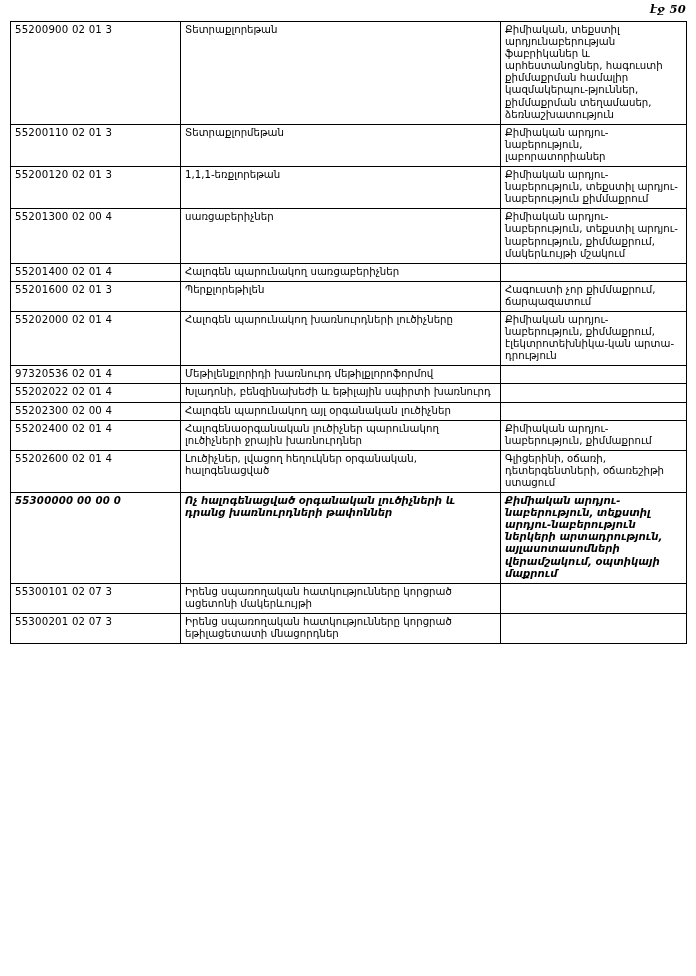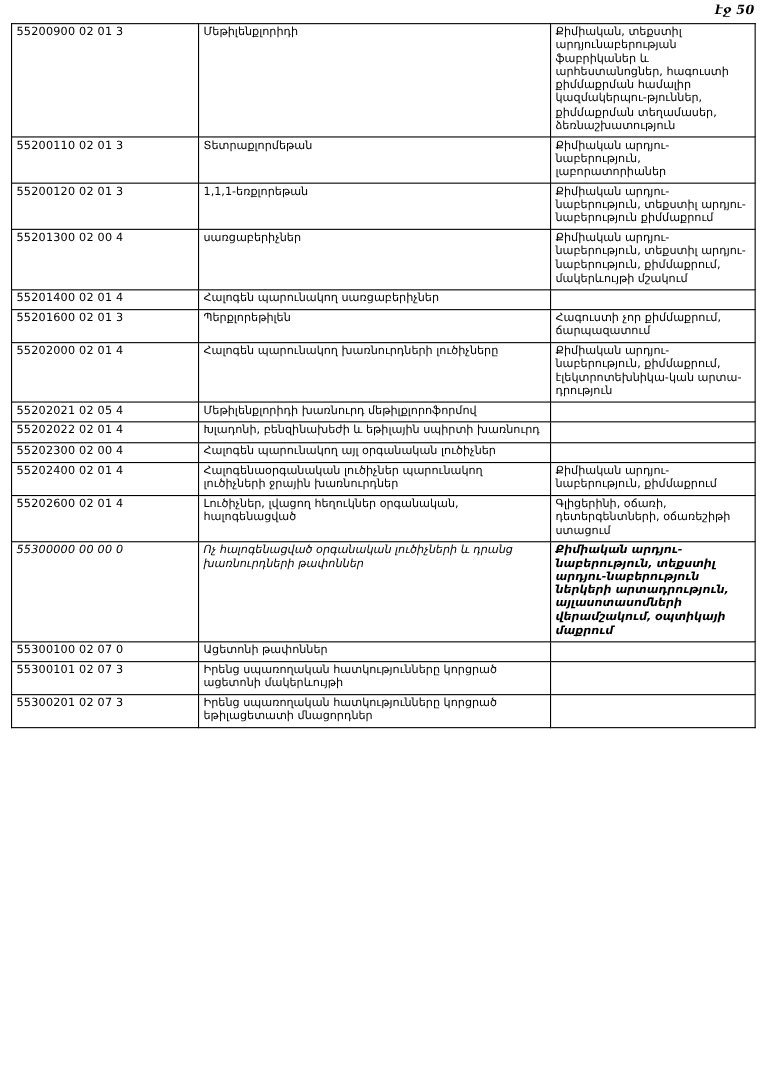--- a/index.html
+++ b/index.html
@@ -54,21 +54,21 @@
   col.c-name { width: 320px; }
   col.c-note { width: 186px; }
 
   td.code {
     letter-spacing: 0.2px;
     white-space: nowrap;
     font-size: 10.3px;
   }
   tr.italic td {
     font-style: italic;
-    font-weight: normal;
+    font-weight: bold;
   }
   tr.italic td.note {
     font-weight: bold;
   }
 </style>
 </head>
 <body>
 
 <div class="page">
 
@@ -76,21 +76,21 @@
 
   <table class="doc-table">
     <colgroup>
       <col class="c-code">
       <col class="c-name">
       <col class="c-note">
     </colgroup>
     <tbody>
         <tr>
           <td class="code">55200900 02 01 3</td>
-          <td class="name">Մեթիլենքլորիդի</td>
+          <td class="name">Տետրաքլորեթան</td>
           <td class="note">Քիմիական, տեքստիլ արդյունաբերության ֆաբրիկաներ և արհեստանոցներ, հագուստի քիմմաքրման համալիր կազմակերպու-թյուններ, քիմմաքրման տեղամասեր, ձեռնաշխատություն</td>
         </tr>
         <tr>
           <td class="code">55200110 02 01 3</td>
           <td class="name">Տետրաքլորմեթան</td>
           <td class="note">Քիմիական արդյու-նաբերություն, լաբորատորիաներ</td>
         </tr>
         <tr>
           <td class="code">55200120 02 01 3</td>
           <td class="name">1,1,1-եռքլորեթան</td>
@@ -110,21 +110,21 @@
           <td class="code">55201600 02 01 3</td>
           <td class="name">Պերքլորեթիլեն</td>
           <td class="note">Հագուստի չոր քիմմաքրում, ճարպազատում</td>
         </tr>
         <tr>
           <td class="code">55202000 02 01 4</td>
           <td class="name">Հալոգեն պարունակող խառնուրդների լուծիչները</td>
           <td class="note">Քիմիական արդյու-նաբերություն, քիմմաքրում, էլեկտրոտեխնիկա-կան արտա-դրություն</td>
         </tr>
         <tr>
-          <td class="code">55202021 02 05 4</td>
+          <td class="code">97320536 02 01 4</td>
           <td class="name">Մեթիլենքլորիդի խառնուրդ մեթիլքլորոֆորմով</td>
           <td class="note"></td>
         </tr>
         <tr>
           <td class="code">55202022 02 01 4</td>
           <td class="name">Խլադոնի, բենզինախեժի և եթիլային սպիրտի խառնուրդ</td>
           <td class="note"></td>
         </tr>
         <tr>
           <td class="code">55202300 02 00 4</td>
@@ -140,25 +140,20 @@
           <td class="code">55202600 02 01 4</td>
           <td class="name">Լուծիչներ, լվացող հեղուկներ օրգանական, հալոգենացված</td>
           <td class="note">Գլիցերինի, օճառի, դետերգենտների, օճառեշիթի ստացում</td>
         </tr>
         <tr class="italic">
           <td class="code">55300000 00 00 0</td>
           <td class="name">Ոչ հալոգենացված օրգանական լուծիչների և դրանց խառնուրդների թափոններ</td>
           <td class="note">Քիմիական արդյու-նաբերություն, տեքստիլ արդյու-նաբերություն ներկերի արտադրություն, այլասոտասոմների վերամշակում, օպտիկայի մաքրում</td>
         </tr>
         <tr>
-          <td class="code">55300100 02 07 0</td>
-          <td class="name">Ացետոնի թափոններ</td>
-          <td class="note"></td>
-        </tr>
-        <tr>
           <td class="code">55300101 02 07 3</td>
           <td class="name">Իրենց սպառողական հատկությունները կորցրած ացետոնի մակերևույթի</td>
           <td class="note"></td>
         </tr>
         <tr>
           <td class="code">55300201 02 07 3</td>
           <td class="name">Իրենց սպառողական հատկությունները կորցրած եթիլացետատի մնացորդներ</td>
           <td class="note"></td>
         </tr>
       </tbody>

